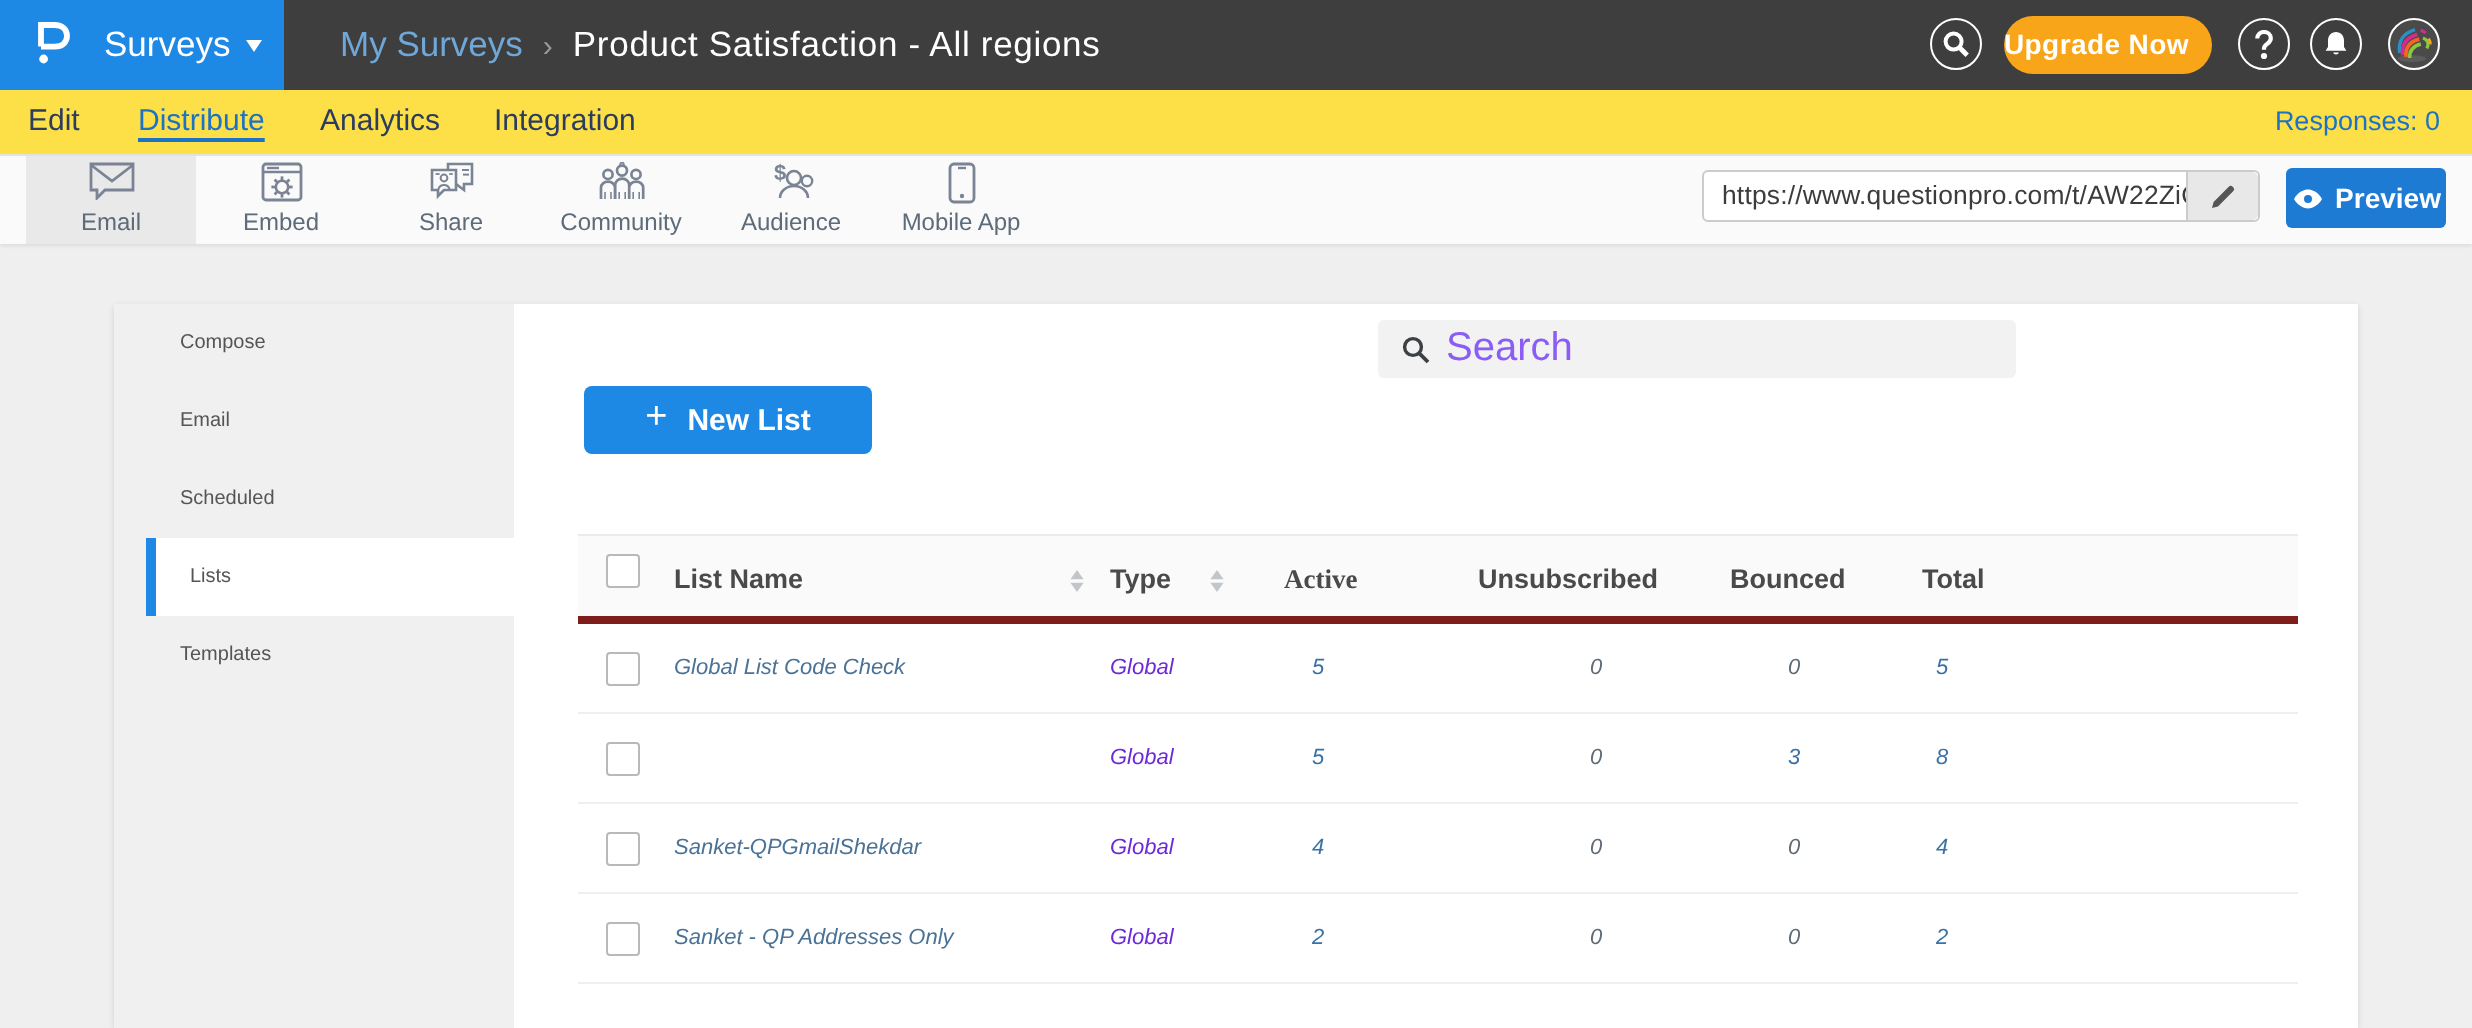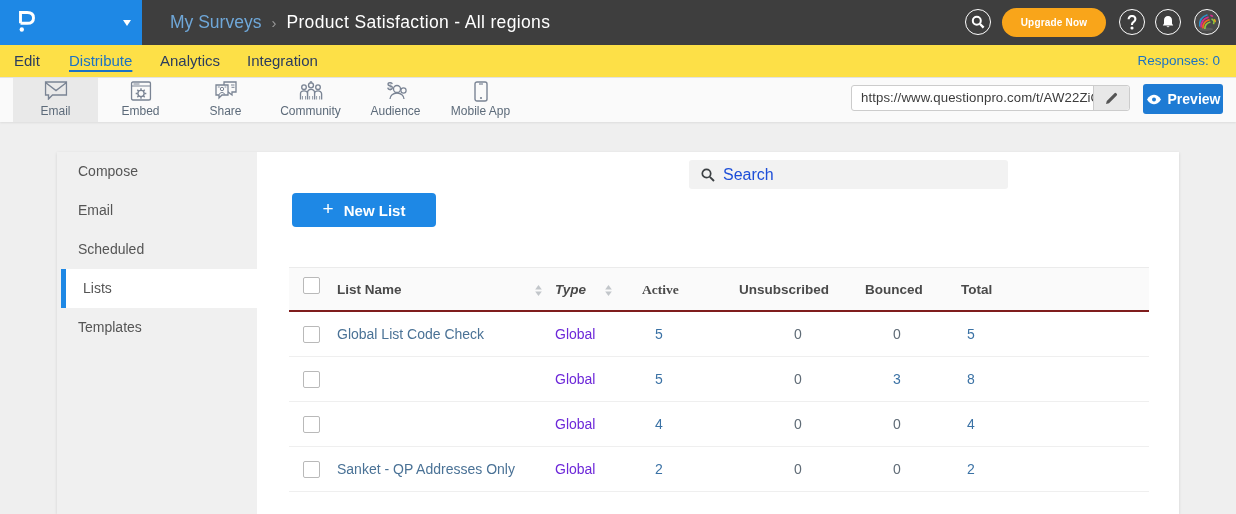--- a/index.html
+++ b/index.html
@@ -9,21 +9,21 @@
   
   #topbar { position:absolute; left:0; top:0; width:1236px; height:45px; background:#3e3e3e; }
   #brand { position:absolute; left:0; top:0; width:142px; height:45px; background:#1e88e5; }
   #brand .logo { position:absolute; left:19px; top:11px; }
   #brand .name { position:absolute; left:52px; top:0; height:45px; line-height:45px; color:#fff; font-size:17.5px; }
   #brand .caret { position:absolute; left:123px; top:20px; width:0; height:0; border-left:4.8px solid transparent; border-right:4.8px solid transparent; border-top:6.5px solid #fff; }
   #crumb { position:absolute; left:170px; top:0; height:45px; line-height:45px; font-size:17.5px; color:#fff; }
   #crumb .mys { color:#6fa7d8; }
   #crumb .sep { color:#9a9a9a; margin:0 10px; font-size:15px; }
   .hcirc { position:absolute; top:9px; width:26px; height:26px; border:1.6px solid #fff; border-radius:50%; display:flex; align-items:center; justify-content:center; color:#fff; }
-  #upgrade { position:absolute; left:1002px; top:8px; width:104px; height:29px; background:#f9a51a; border-radius:15px; color:#fff; font-size:10px; font-weight:bold; text-align:center; line-height:29px; letter-spacing:0.2px; }
+  #upgrade { position:absolute; left:1002px; top:8px; width:104px; height:29px; background:#f9a51a; border-radius:15px; color:#fff; font-size:14px; font-weight:bold; line-height:29px; letter-spacing:0.2px; }
   #avatar { position:absolute; left:1194px; top:9px; width:26px; height:26px; border:1.6px solid #fff; border-radius:50%; background:#4a4a4a; overflow:hidden; }
 
   
   #tabrow { position:absolute; left:0; top:45px; width:1236px; height:33px; background:#fde047; border-bottom:1px solid #e3e3e3; }
   .tab { position:absolute; top:0; height:32px; line-height:31px; font-size:15px; color:#2b3c5e; }
   .tab.active { color:#1c72c4; text-decoration:underline; text-decoration-thickness:1.5px; text-underline-offset:4px; }
   #responses { position:absolute; right:16px; top:0; height:32px; line-height:31px; font-size:13.5px; color:#1c72c4; }
 
   
   #toolbar { position:absolute; left:0; top:78px; width:1236px; height:44px; background:#fafafa; box-shadow:0 1px 2px rgba(0,0,0,0.08); }
@@ -32,55 +32,56 @@
   .tool .tlabel { position:absolute; left:50%; transform:translateX(-50%); top:26px; font-size:12px; white-space:nowrap; color:#5d6b7a; }
   #tool-email { left:13px; width:85px; background:#e9e9e9; }
   #urlwrap { position:absolute; left:851px; top:7px; width:279px; height:26px; background:#fff; border:1px solid #ccc; border-radius:3px; }
   #urlwrap .utext { position:absolute; left:9px; top:0; height:24px; line-height:24px; font-size:13.2px; color:#3c3c3c; white-space:nowrap; overflow:hidden; width:233px; letter-spacing:0.1px; }
   #urlwrap .pencil { position:absolute; right:0; top:0; width:36px; height:24px; background:#e8e8e8; border-left:1px solid #ccc; border-radius:0 3px 3px 0; display:flex; align-items:center; justify-content:center; }
   #preview { position:absolute; left:1143px; top:6px; width:80px; height:30px; background:#1e7bd4; border-radius:3px; color:#fff; font-size:14px; font-weight:bold; display:flex; align-items:center; justify-content:center; gap:6px; }
 
   
   #card { position:absolute; left:57px; top:152px; width:1122px; height:362px; background:#fff; box-shadow:0 1px 3px rgba(0,0,0,0.12); }
   #sidebar { position:absolute; left:0; top:0; width:200px; height:362px; background:#f0f0f0; }
-  .sitem { position:absolute; left:4px; width:200px; height:39px; line-height:39px; padding-left:17px; font-size:14px; color:#555; }
+  .sitem { position:absolute; left:16px; width:200px; height:39px; line-height:39px; padding-left:17px; font-size:10px; color:#555; }
   .sitem.active { background:#fff; border-left:5px solid #1e88e5; }
 
   
   #search { position:absolute; left:632px; top:8px; width:319px; height:29px; background:#f2f2f2; border-radius:3px; }
-  #search .ph { position:absolute; left:34px; top:0; line-height:29px; font-size:16px; color:#1d4ed8; }
+  #search .ph { position:absolute; left:34px; top:0; line-height:29px; font-size:20px; color:#8b5cf6; }
   #allsel { position:absolute; left:956px; top:8px; width:136px; height:29px; background:#f2f2f2; border-radius:3px; }
   #allsel .txt { position:absolute; left:10px; line-height:29px; font-size:14.5px; color:#3c4043; }
   #allsel .caret { position:absolute; right:14px; top:12px; width:0; height:0; border-left:5.5px solid transparent; border-right:5.5px solid transparent; border-top:6.5px solid #2b2b2b; }
   #newlist { position:absolute; left:235px; top:41px; width:144px; height:34px; background:#1e88e5; border-radius:4px; color:#fff; display:flex; align-items:center; justify-content:center; font-size:15px; font-weight:bold; }
   #newlist .plus { font-weight:normal; font-size:19px; margin-right:10px; margin-top:-2px; }
 
   
   #table { position:absolute; left:232px; top:115px; width:860px; }
-  .thead { position:relative; height:45px; background:#fafafa; border-top:1px solid #ebebeb; border-bottom:2px solid #7f1d1d; }
+  .thead { position:relative; height:45px; background:#fafafa; border-top:1px solid #ebebeb; border-bottom:4px solid #7f1d1d; }
   .thead .hc { position:absolute; top:0; height:44px; line-height:44px; font-size:13.5px; font-weight:bold; color:#4a4a4a; }
   .trow { position:relative; height:45px; border-bottom:1px solid #efefef; }
-  .trow .cc { position:absolute; top:0; height:45px; line-height:45px; font-size:14px; }
+  .trow .cc { position:absolute; top:0; height:45px; line-height:45px; font-size:11px;font-style:italic; }
   .cbox { position:absolute; left:14px; top:14px; width:17px; height:17px; background:#fff; border:1px solid #b9b9b9; border-radius:2px; }
   .lname { left:48px; color:#4a7296; }
   .ltype { left:266px; color:#6d28d9; }
   .num { width:40px; text-align:center; }
   .blue { color:#3b72a5; }
   .gray { color:#5f6b76; }
   .sort { position:absolute; top:17px; width:7px; height:11px; }
 </style>
 </head>
 <body>
 
 <div id="topbar">
   <div id="brand">
     <svg class="logo" width="16" height="21" viewBox="0 0 16 21">
       <path d="M1.5,12.3 V1.5 H8.2 C12.4,1.5 14.5,3.8 14.5,6.9 C14.5,10.0 12.4,12.3 8.2,12.3 H1.5" fill="none" stroke="#fff" stroke-width="2.9"></path>
       <circle cx="2.8" cy="18.5" r="2.2" fill="#fff"></circle>
     </svg>
+    <span class="name">Surveys</span>
     <span class="caret"></span>
   </div>
   <div id="crumb"><span class="mys">My Surveys</span><span class="sep">›</span><span style="letter-spacing:0.35px;">Product Satisfaction - All regions</span></div>
   <div class="hcirc" style="left:965px;">
     <svg width="14" height="14" viewBox="0 0 14 14">
         <circle cx="5.8" cy="5.8" r="4" fill="none" stroke="#fff" stroke-width="2"></circle>
         <line x1="9" y1="9" x2="12.6" y2="12.6" stroke="#fff" stroke-width="2.4"></line>
       </svg>
   </div>
   <div id="upgrade">Upgrade Now</div>
@@ -229,21 +230,21 @@
   <div id="newlist"><span class="plus">+</span>New List</div>
 
   <div id="table">
     <div class="thead">
       <span class="cbox" style="top:9px;"></span>
       <span class="hc" style="left:48px;">List Name</span>
       <svg class="sort" style="left:246px;" viewBox="0 0 7 11">
           <path d="M3.5,0 L6.8,4.6 H0.2 Z" fill="#c2c6ca"></path>
           <path d="M3.5,11 L6.8,6.4 H0.2 Z" fill="#c2c6ca"></path>
         </svg>
-      <span class="hc" style="left:266px;font-style:italic;">Type</span>
+      <span class="hc" style="left:266px;">Type</span>
       <svg class="sort" style="left:316px;" viewBox="0 0 7 11">
           <path d="M3.5,0 L6.8,4.6 H0.2 Z" fill="#c2c6ca"></path>
           <path d="M3.5,11 L6.8,6.4 H0.2 Z" fill="#c2c6ca"></path>
         </svg>
       <span class="hc" style="left:353px;font-family:Liberation Serif, serif;">Active</span>
       <span class="hc" style="left:450px;">Unsubscribed</span>
       <span class="hc" style="left:576px;">Bounced</span>
       <span class="hc" style="left:672px;">Total</span>
     </div>
     <div class="trow">
@@ -258,20 +259,21 @@
     <div class="trow">
       <span class="cbox"></span>
       <span class="cc ltype">Global</span>
       <span class="cc num blue" style="left:350px;">5</span>
       <span class="cc num gray" style="left:489px;">0</span>
       <span class="cc num blue" style="left:588px;">3</span>
       <span class="cc num blue" style="left:662px;">8</span>
     </div>
     <div class="trow">
       <span class="cbox"></span>
+      <span class="cc lname">Sanket-QPGmailShekdar</span>
       <span class="cc ltype">Global</span>
       <span class="cc num blue" style="left:350px;">4</span>
       <span class="cc num gray" style="left:489px;">0</span>
       <span class="cc num gray" style="left:588px;">0</span>
       <span class="cc num blue" style="left:662px;">4</span>
     </div>
     <div class="trow">
       <span class="cbox"></span>
       <span class="cc lname">Sanket - QP Addresses Only</span>
       <span class="cc ltype">Global</span>

